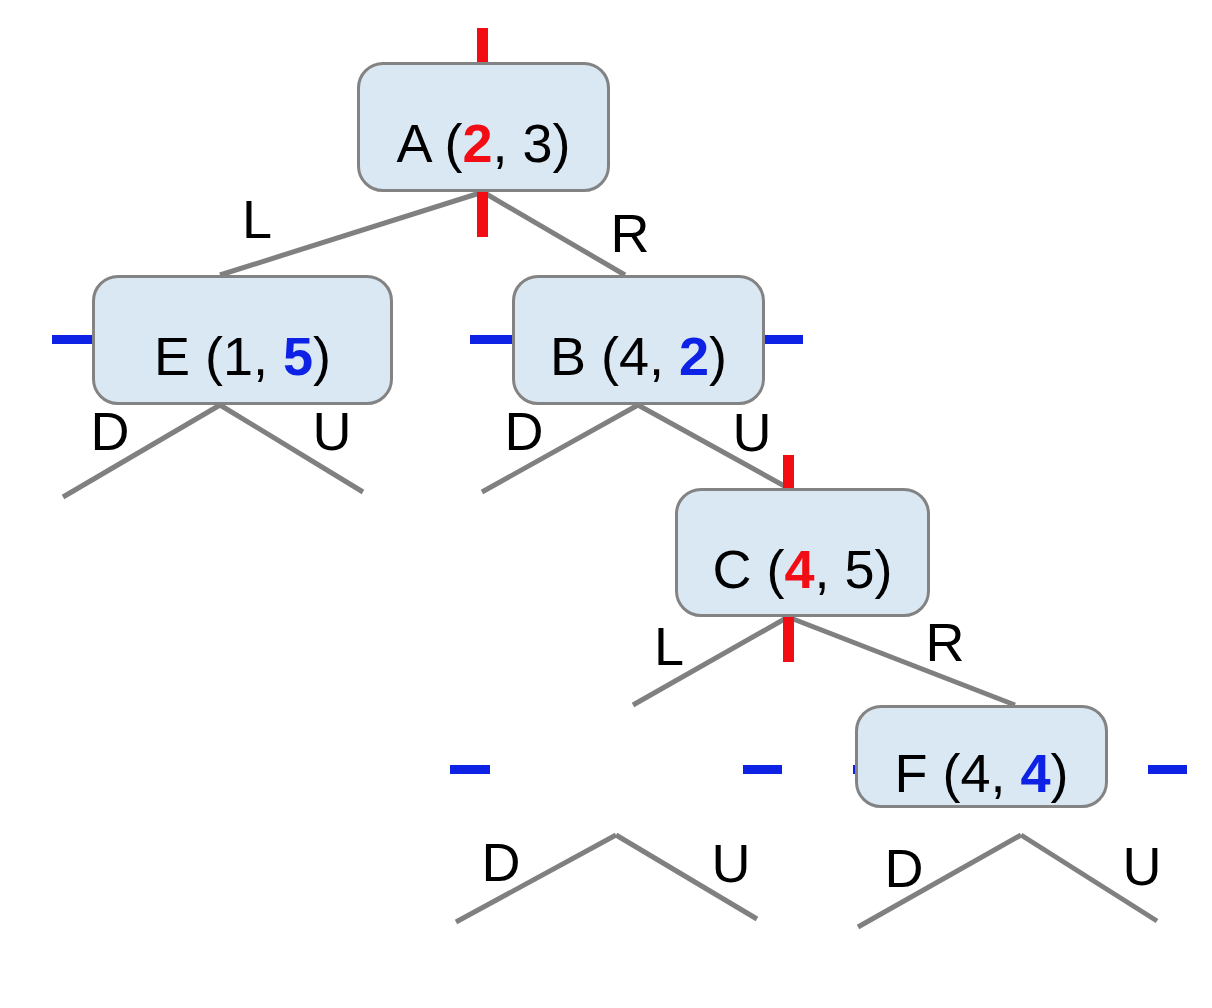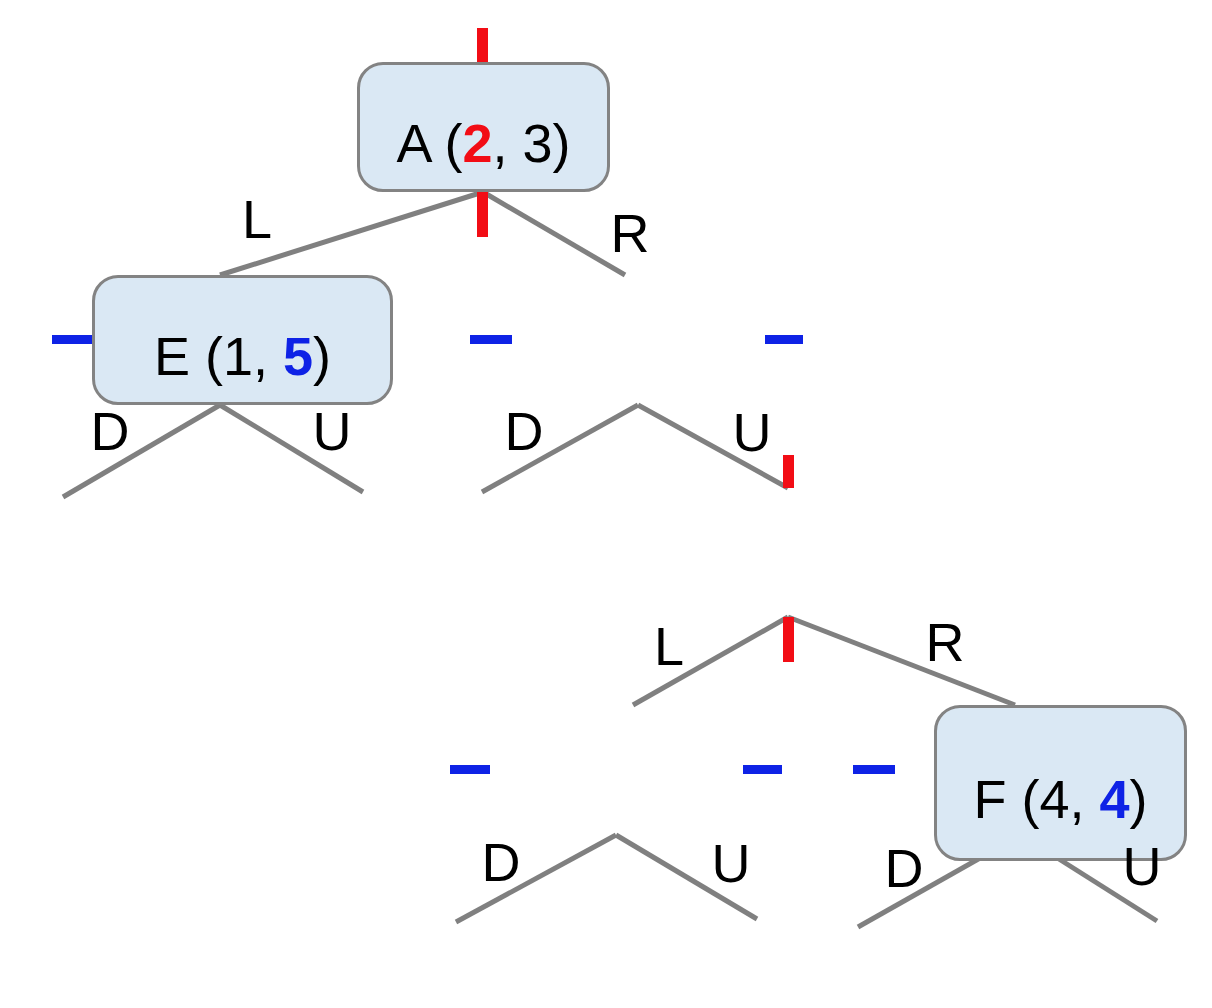--- a/index.html
+++ b/index.html
@@ -72,24 +72,30 @@
   </svg>
 
   <div class="node" style="left:357px;top:62px;width:253px;height:130px">
     <span class="txt"><span>A (</span><span class="hl" data-split="x">2</span><span>, 3)</span></span>
   </div>
 
   <div class="node" style="left:92px;top:275px;width:301px;height:130px">
     <span class="txt"><span>E (1, </span><span class="hl" data-split="y">5</span><span>)</span></span>
   </div>
 
+  <div class="node" style="left:512px;top:275px;width:253px;height:130px">
+    <span class="txt"><span>B (4, </span><span class="hl" data-split="y">2</span><span>)</span></span>
+  </div>
+
+  <div class="node" style="left:675px;top:488px;width:255px;height:129px">
+    <span class="txt"><span>C (</span><span class="hl" data-split="x">4</span><span>, 5)</span></span>
+  </div>
 
 
-
-  <div class="node" style="left:934px;top:705px;width:253px;height:156px">
+  <div class="node" style="left:855px;top:705px;width:253px;height:103px">
     <span class="txt"><span>F (4, </span><span class="hl" data-split="y">4</span><span>)</span></span>
   </div>
 
   <div class="edge-label" style="left:257px;top:219px">L</div>
   <div class="edge-label" style="left:630px;top:233px">R</div>
   <div class="edge-label" style="left:110px;top:431px">D</div>
   <div class="edge-label" style="left:332px;top:431px">U</div>
   <div class="edge-label" style="left:524px;top:431px">D</div>
   <div class="edge-label" style="left:752px;top:432px">U</div>
   <div class="edge-label" style="left:669px;top:646px">L</div>

